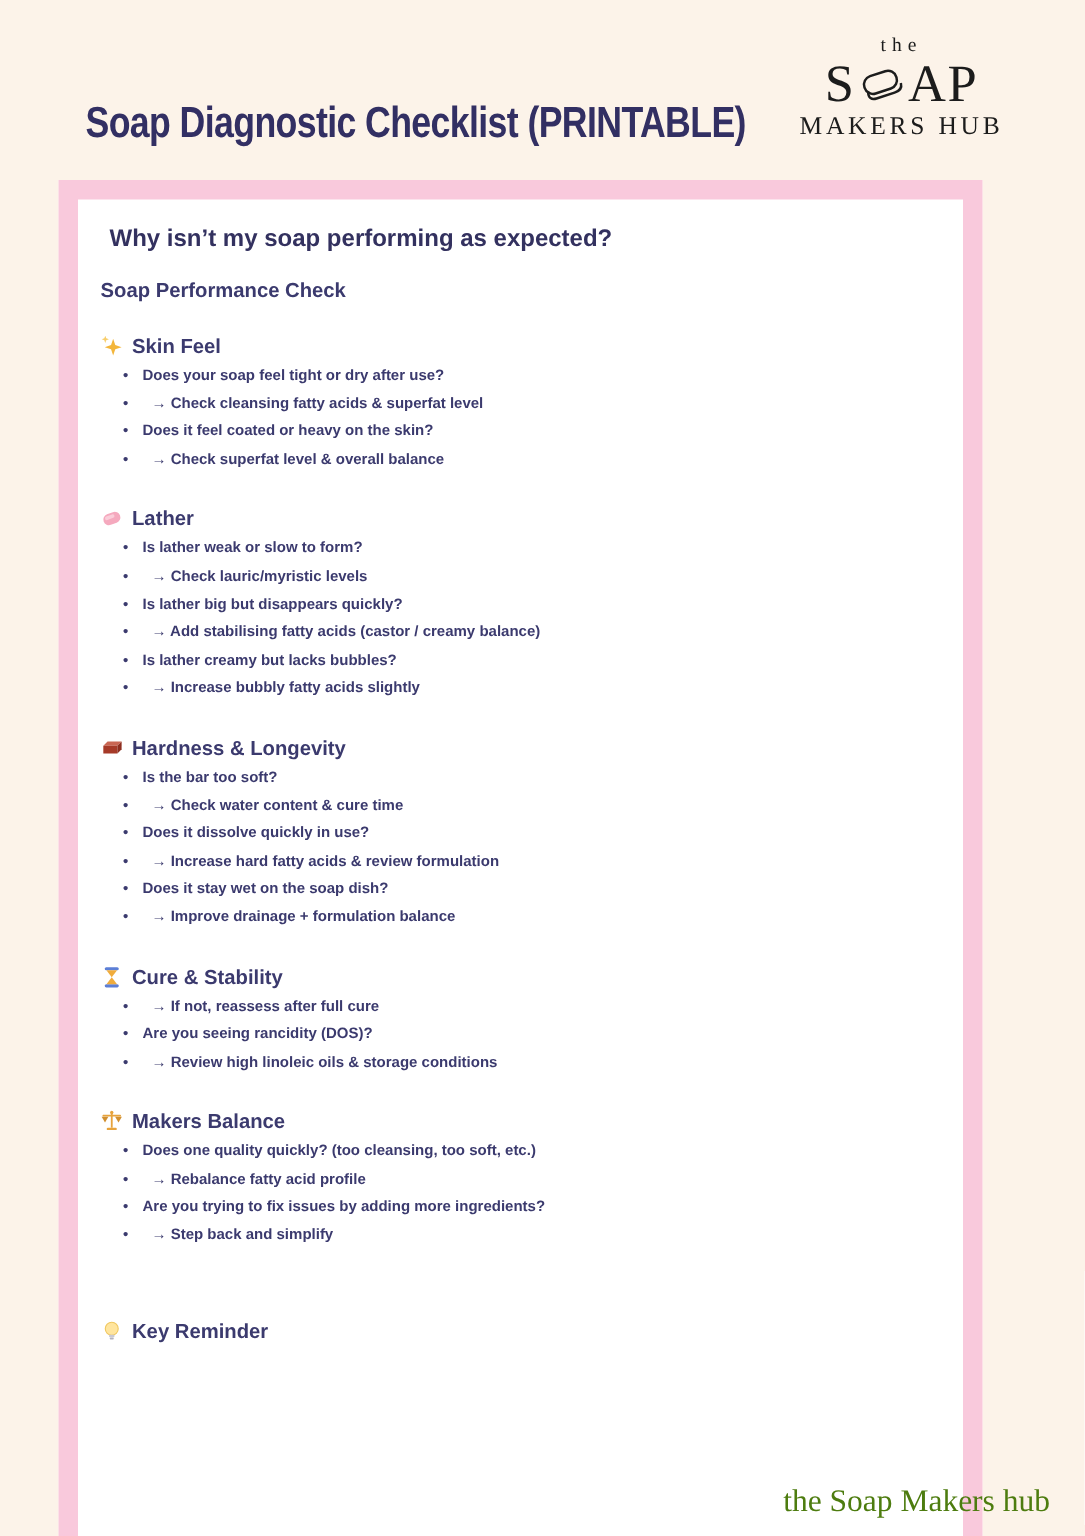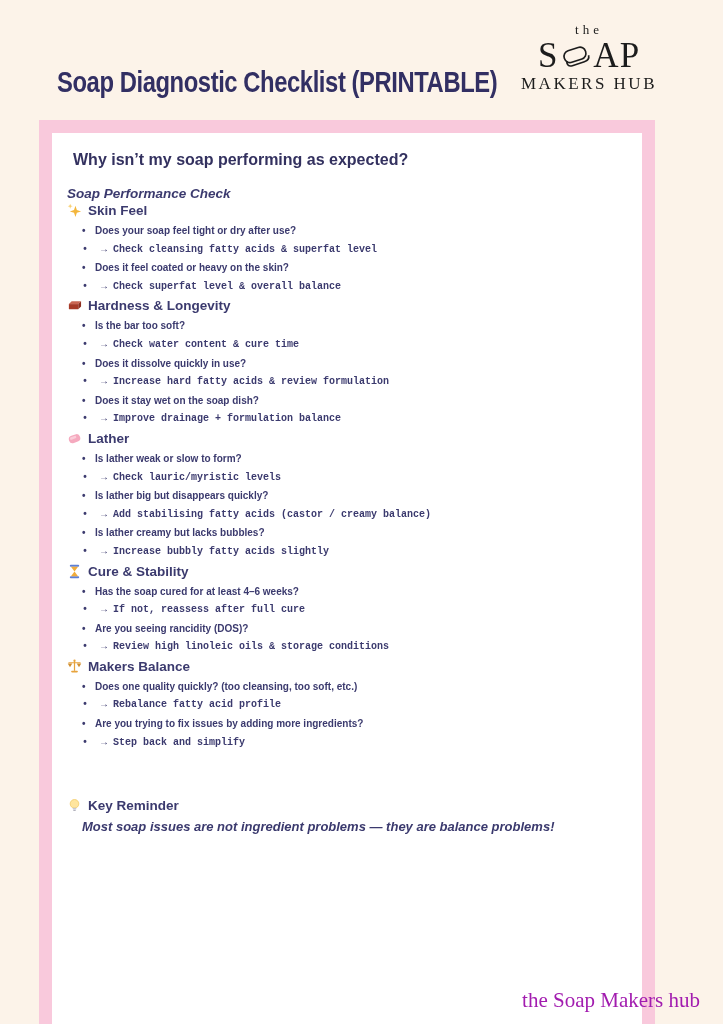--- a/index.html
+++ b/index.html
@@ -13,61 +13,61 @@
   .page { position:relative; width:723px; height:1024px; }
 
   
   .page-title {
     position:absolute; left:57px; top:66px;
     font-size:29px; font-weight:800; color:#322F63;
     letter-spacing:-0.5px; white-space:nowrap;
     transform:scaleX(0.82); transform-origin:left center;
   }
   .logo {
-    position:absolute; left:500px; top:22px; width:178px;
+    position:absolute; left:512px; top:22px; width:178px;
     text-align:center; color:#1C1C1C;
     font-family:"Liberation Serif", serif;
   }
   .logo-the { font-size:13px; letter-spacing:4px; }
   .logo-word { font-size:35px; line-height:36px; letter-spacing:1px; display:flex; align-items:center; justify-content:center; }
   .logo-word svg { margin:0 1px; }
   .logo-sub { font-size:17px; letter-spacing:2.5px; margin-top:0; white-space:nowrap; }
 
   
   .card {
     position:absolute; left:39px; top:120px; width:616px; height:958px;
     background:#FFFFFF; border:13px solid #F9C9DC;
     padding:10px 36px 0 15px;
   }
   .card h2 { font-size:16px; font-weight:800; color:#33315F; margin:8px 0 0 6px; }
-  .card h3 { font-size:13.5px; font-weight:700; margin:17px 0 0 0;font-style:italic; }
-
-  .section { }
+  .card h3 { font-size:13.5px; font-weight:700; margin:17px 0 0 0; }
+
+  .section { margin-top:20px; }
   .sec-head { display:flex; align-items:center; gap:6px; font-size:13.5px; font-weight:700; line-height:19px; }
   .sec-head svg { flex:0 0 auto; }
 
   ul.items { list-style:none; margin:2px 0 0 15px; }
   ul.items li {
     position:relative; padding-left:13px;
     font-size:10px; font-weight:700; line-height:18.6px;
   }
   ul.items li::before { content:"•"; position:absolute; left:0; }
-  ul.items li.arrow { padding-left:19px;font-family:Liberation Mono, monospace; }
+  ul.items li.arrow { padding-left:19px; }
 
   .reminder-sec { margin-top:44px; }
   .reminder-text {
     margin:2px 0 0 15px;
     font-size:13px; font-weight:700; font-style:italic; line-height:19px;
   }
 
   
   .footer-brand {
     position:absolute; right:23px; top:988px;
     font-family:"Liberation Serif", serif;
-    font-size:21px; color:#a21caf;
+    font-size:21px; color:#4d7c0f;
   }
 </style>
 </head>
 <body>
 
 <div class="page">
 
   <div class="page-title">Soap Diagnostic Checklist (PRINTABLE)</div>
 
   <div class="logo">
@@ -102,68 +102,67 @@
         <li>Does your soap feel tight or dry after use?</li>
         <li class="arrow">→ Check cleansing fatty acids &amp; superfat level</li>
         <li>Does it feel coated or heavy on the skin?</li>
         <li class="arrow">→ Check superfat level &amp; overall balance</li>
       </ul>
     </section>
 
     <section class="section">
       <div class="sec-head">
         <svg width="15" height="15" viewBox="0 0 16 16">
+          <g transform="rotate(-20 8 8)">
+            <rect x="1.8" y="4.2" width="12.4" height="8" rx="4" fill="#F5A9BE"></rect>
+            <rect x="3.4" y="5.5" width="7" height="2.6" rx="1.3" fill="#FACDD9"></rect>
+          </g>
+        </svg>
+        <span>Lather</span>
+      </div>
+      <ul class="items">
+        <li>Is lather weak or slow to form?</li>
+        <li class="arrow">→ Check lauric/myristic levels</li>
+        <li>Is lather big but disappears quickly?</li>
+        <li class="arrow">→ Add stabilising fatty acids (castor / creamy balance)</li>
+        <li>Is lather creamy but lacks bubbles?</li>
+        <li class="arrow">→ Increase bubbly fatty acids slightly</li>
+      </ul>
+    </section>
+
+    <section class="section">
+      <div class="sec-head">
+        <svg width="15" height="15" viewBox="0 0 16 16">
           <polygon points="2,6.5 5,3.5 15,3.5 12,6.5" fill="#C96653"></polygon>
           <polygon points="2,6.5 12,6.5 12,12 2,12" fill="#A63A28"></polygon>
           <polygon points="12,6.5 15,3.5 15,9 12,12" fill="#8E2F20"></polygon>
         </svg>
         <span>Hardness &amp; Longevity</span>
       </div>
       <ul class="items">
         <li>Is the bar too soft?</li>
         <li class="arrow">→ Check water content &amp; cure time</li>
         <li>Does it dissolve quickly in use?</li>
         <li class="arrow">→ Increase hard fatty acids &amp; review formulation</li>
         <li>Does it stay wet on the soap dish?</li>
         <li class="arrow">→ Improve drainage + formulation balance</li>
       </ul>
     </section>
 
     <section class="section">
       <div class="sec-head">
         <svg width="15" height="15" viewBox="0 0 16 16">
-          <g transform="rotate(-20 8 8)">
-            <rect x="1.8" y="4.2" width="12.4" height="8" rx="4" fill="#F5A9BE"></rect>
-            <rect x="3.4" y="5.5" width="7" height="2.6" rx="1.3" fill="#FACDD9"></rect>
-          </g>
-        </svg>
-        <span>Lather</span>
-      </div>
-      <ul class="items">
-        <li>Is lather weak or slow to form?</li>
-        <li class="arrow">→ Check lauric/myristic levels</li>
-        <li>Is lather big but disappears quickly?</li>
-        <li class="arrow">→ Add stabilising fatty acids (castor / creamy balance)</li>
-        <li>Is lather creamy but lacks bubbles?</li>
-        <li class="arrow">→ Increase bubbly fatty acids slightly</li>
-      </ul>
-    </section>
-
-    <section class="section">
-      <div class="sec-head">
-        <svg width="15" height="15" viewBox="0 0 16 16">
           <rect x="3" y="0.8" width="10" height="2.2" rx="1.1" fill="#5C7FD6"></rect>
           <rect x="3" y="13" width="10" height="2.2" rx="1.1" fill="#5C7FD6"></rect>
           <path d="M4.2 3 H11.8 L8 8 Z" fill="#F0AC3C"></path>
           <path d="M4.2 13 H11.8 L8 8 Z" fill="#F0AC3C"></path>
         </svg>
         <span>Cure &amp; Stability</span>
       </div>
       <ul class="items">
-        <li>Has the soap cured for at least 4–6 weeks?</li>
         <li class="arrow">→ If not, reassess after full cure</li>
         <li>Are you seeing rancidity (DOS)?</li>
         <li class="arrow">→ Review high linoleic oils &amp; storage conditions</li>
       </ul>
     </section>
 
     <section class="section">
       <div class="sec-head">
         <svg width="15" height="15" viewBox="0 0 16 16">
           <circle cx="8" cy="1.8" r="1.2" fill="#E7A33C"></circle>
@@ -185,20 +184,19 @@
 
     <section class="section reminder-sec">
       <div class="sec-head">
         <svg width="15" height="15" viewBox="0 0 16 16">
           <circle cx="8" cy="6.2" r="4.6" fill="#FFE59E" stroke="#F0C860" stroke-width="0.8"></circle>
           <rect x="6.1" y="10.5" width="3.8" height="1.7" rx="0.5" fill="#C9C9D2"></rect>
           <rect x="6.6" y="12.5" width="2.8" height="1.3" rx="0.5" fill="#B3B3BE"></rect>
         </svg>
         <span>Key Reminder</span>
       </div>
-      <p class="reminder-text">Most soap issues are not ingredient problems — they are balance problems!</p>
     </section>
 
   </main>
 
   <div class="footer-brand">the Soap Makers hub</div>
 
 </div>
 
 </body></html>

